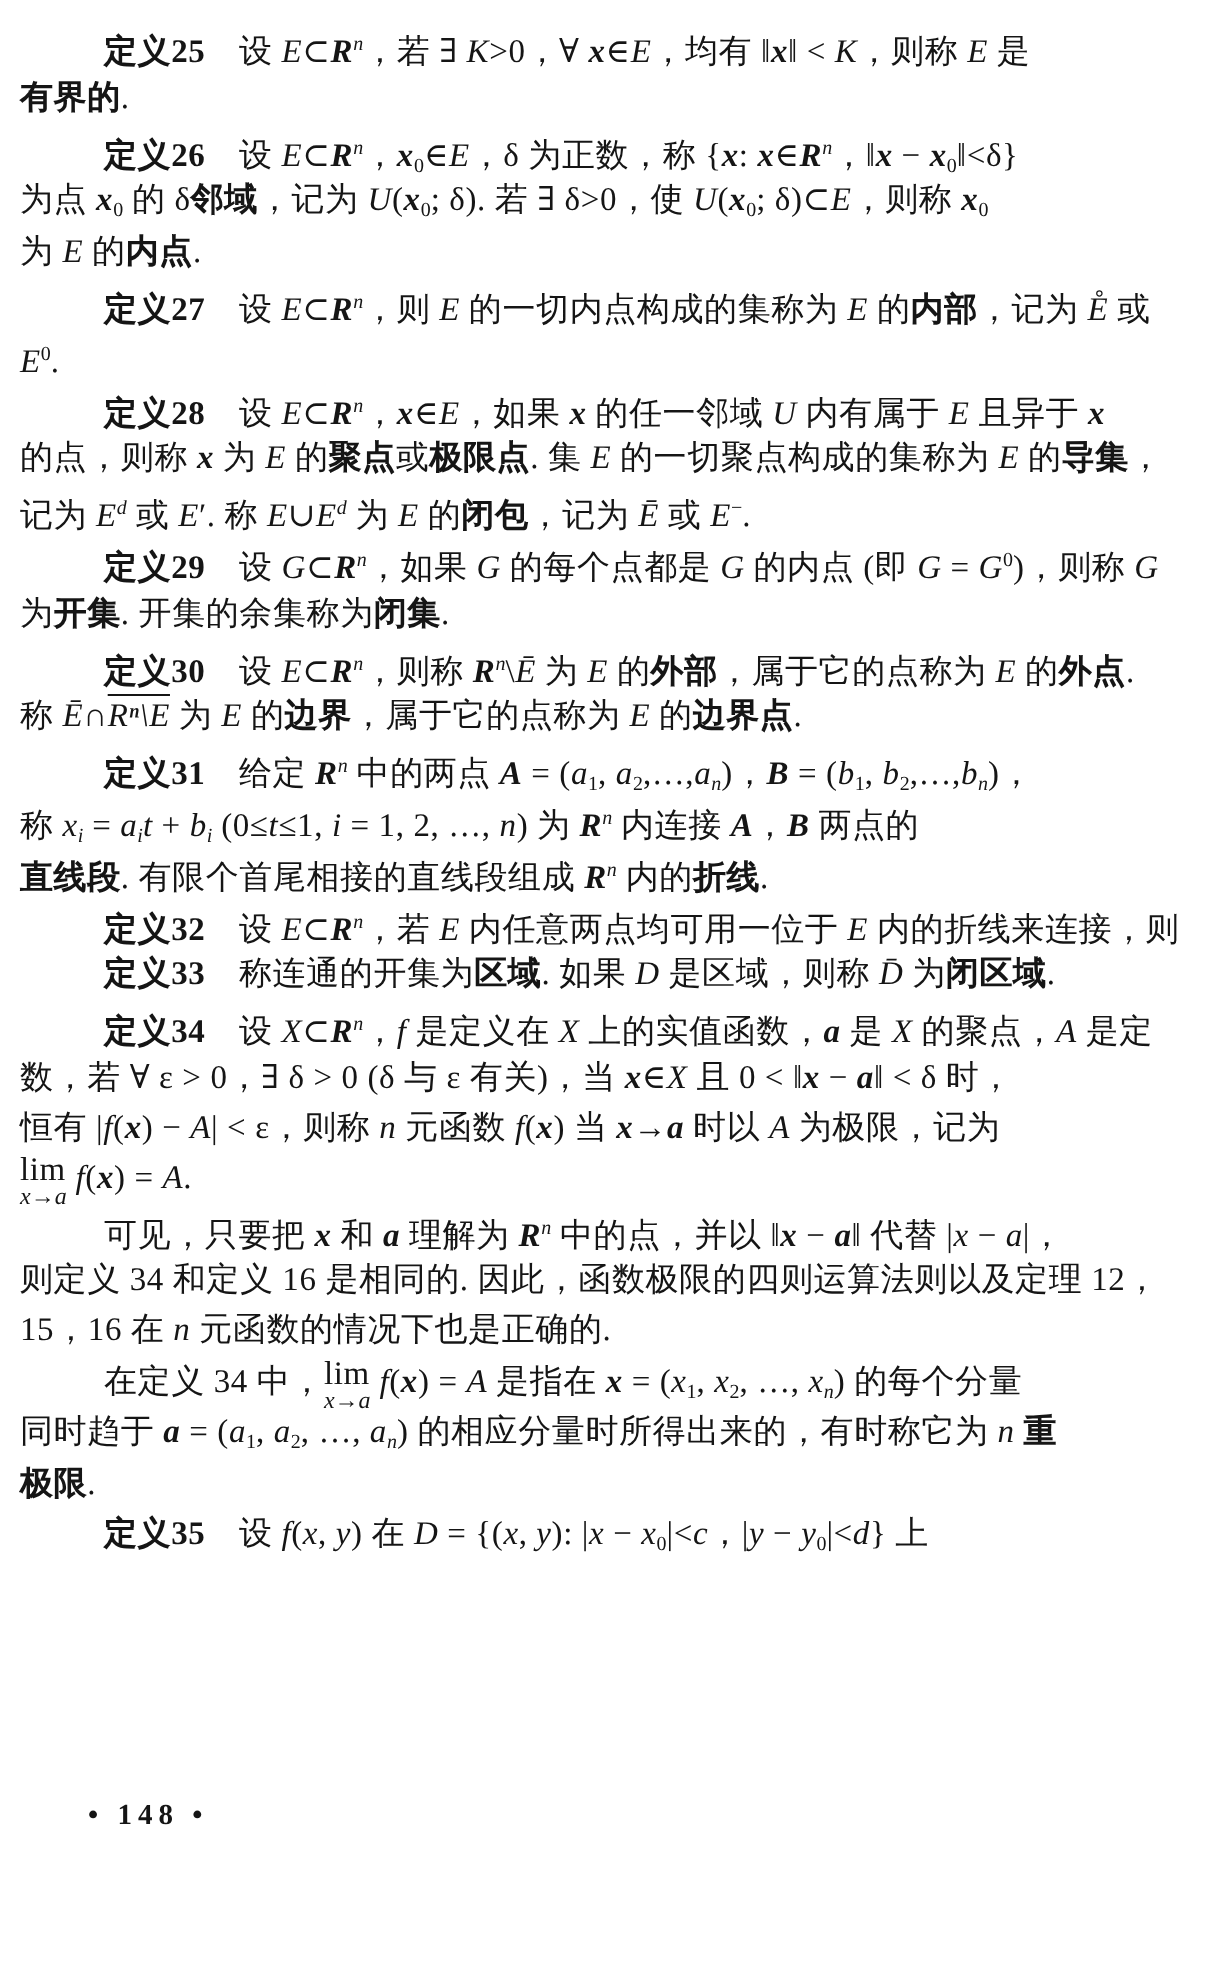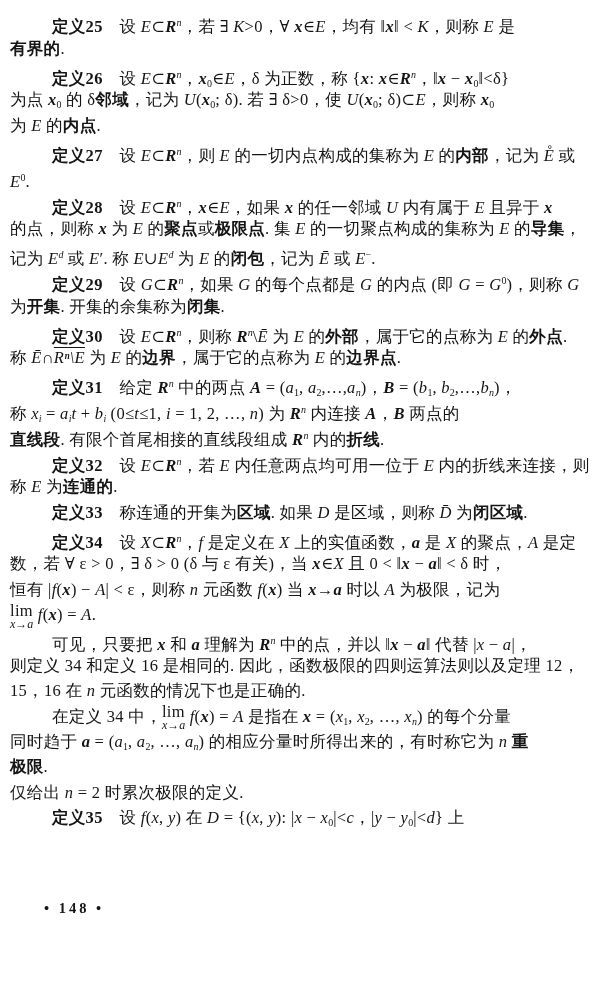--- a/index.html
+++ b/index.html
@@ -47,31 +47,29 @@
       <div class="line"><span>的点，则称 </span><span class="b m">x</span><span> 为 </span><span class="m">E</span><span> 的</span><span class="b">聚点</span><span>或</span><span class="b">极限点</span><span>. 集 </span><span class="m">E</span><span> 的一切聚点构成的集称为 </span><span class="m">E</span><span> 的</span><span class="b">导集</span><span>，</span></div>
       <div class="line"><span>记为 </span><span class="m">E</span><span class="m sup">d</span><span> 或 </span><span class="m">E</span><span>′. 称 </span><span class="m">E</span><span>∪</span><span class="m">E</span><span class="m sup">d</span><span> 为 </span><span class="m">E</span><span> 的</span><span class="b">闭包</span><span>，记为 </span><span class="m">Ē</span><span> 或 </span><span class="m">E</span><span class="sup">−</span><span>.</span></div>
       <div class="line ind"><span class="b">定义29</span><span>　设 </span><span class="m">G</span><span>⊂</span><span class="b m">R</span><span class="m sup">n</span><span>，如果 </span><span class="m">G</span><span> 的每个点都是 </span><span class="m">G</span><span> 的内点 (即 </span><span class="m">G</span><span> = </span><span class="m">G</span><span class="sup">0</span><span>)，则称 </span><span class="m">G</span></div>
       <div class="line"><span>为</span><span class="b">开集</span><span>. 开集的余集称为</span><span class="b">闭集</span><span>.</span></div>
       <div class="line ind"><span class="b">定义30</span><span>　设 </span><span class="m">E</span><span>⊂</span><span class="b m">R</span><span class="m sup">n</span><span>，则称 </span><span class="b m">R</span><span class="m sup">n</span><span>\</span><span class="m">Ē</span><span> 为 </span><span class="m">E</span><span> 的</span><span class="b">外部</span><span>，属于它的点称为 </span><span class="m">E</span><span> 的</span><span class="b">外点</span><span>.</span></div>
       <div class="line"><span>称 </span><span class="m">Ē</span><span>∩</span><span class="m ov">Rⁿ\E</span><span> 为 </span><span class="m">E</span><span> 的</span><span class="b">边界</span><span>，属于它的点称为 </span><span class="m">E</span><span> 的</span><span class="b">边界点</span><span>.</span></div>
       <div class="line ind"><span class="b">定义31</span><span>　给定 </span><span class="b m">R</span><span class="m sup">n</span><span> 中的两点 </span><span class="b m">A</span><span> = (</span><span class="m">a</span><span class="sub">1</span><span>, </span><span class="m">a</span><span class="sub">2</span><span>,…,</span><span class="m">a</span><span class="m sub">n</span><span>)，</span><span class="b m">B</span><span> = (</span><span class="m">b</span><span class="sub">1</span><span>, </span><span class="m">b</span><span class="sub">2</span><span>,…,</span><span class="m">b</span><span class="m sub">n</span><span>)，</span></div>
       <div class="line"><span>称 </span><span class="m">x</span><span class="m sub">i</span><span> = </span><span class="m">a</span><span class="m sub">i</span><span class="m">t</span><span> + </span><span class="m">b</span><span class="m sub">i</span><span> (0≤</span><span class="m">t</span><span>≤1, </span><span class="m">i</span><span> = 1, 2, …, </span><span class="m">n</span><span>) 为 </span><span class="b m">R</span><span class="m sup">n</span><span> 内连接 </span><span class="b m">A</span><span>，</span><span class="b m">B</span><span> 两点的</span></div>
       <div class="line"><span class="b">直线段</span><span>. 有限个首尾相接的直线段组成 </span><span class="b m">R</span><span class="m sup">n</span><span> 内的</span><span class="b">折线</span><span>.</span></div>
       <div class="line ind"><span class="b">定义32</span><span>　设 </span><span class="m">E</span><span>⊂</span><span class="b m">R</span><span class="m sup">n</span><span>，若 </span><span class="m">E</span><span> 内任意两点均可用一位于 </span><span class="m">E</span><span> 内的折线来连接，则</span></div>
-      <div class="line"><span>称 </span><span class="m">E</span><span> 为</span><span class="b">连通的</span><span>.</span></div>
       <div class="line ind"><span class="b">定义33</span><span>　称连通的开集为</span><span class="b">区域</span><span>. 如果 </span><span class="m">D</span><span> 是区域，则称 </span><span class="m">D̄</span><span> 为</span><span class="b">闭区域</span><span>.</span></div>
     </div>
   <div data-lines="part2">
       <div class="line ind"><span class="b">定义34</span><span>　设 </span><span class="m">X</span><span>⊂</span><span class="b m">R</span><span class="m sup">n</span><span>，</span><span class="m">f</span><span> 是定义在 </span><span class="m">X</span><span> 上的实值函数，</span><span class="b m">a</span><span> 是 </span><span class="m">X</span><span> 的聚点，</span><span class="m">A</span><span> 是定</span></div>
       <div class="line"><span>数，若 ∀ ε &gt; 0，∃ δ &gt; 0 (δ 与 ε 有关)，当 </span><span class="b m">x</span><span>∈</span><span class="m">X</span><span> 且 0 &lt; ‖</span><span class="b m">x</span><span> − </span><span class="b m">a</span><span>‖ &lt; δ 时，</span></div>
       <div class="line"><span>恒有 |</span><span class="m">f</span><span>(</span><span class="b m">x</span><span>) − </span><span class="m">A</span><span>| &lt; ε，则称 </span><span class="m">n</span><span> 元函数 </span><span class="m">f</span><span>(</span><span class="b m">x</span><span>) 当 </span><span class="b m">x</span><span>→</span><span class="b m">a</span><span> 时以 </span><span class="m">A</span><span> 为极限，记为</span></div>
       <div class="line"><span class="lim"><span class="limtop">lim</span><span class="limsub m">x→a</span></span><span> </span><span class="m">f</span><span>(</span><span class="b m">x</span><span>) = </span><span class="m">A</span><span>.</span></div>
       <div class="line ind"><span>可见，只要把 </span><span class="b m">x</span><span> 和 </span><span class="b m">a</span><span> 理解为 </span><span class="b m">R</span><span class="m sup">n</span><span> 中的点，并以 ‖</span><span class="b m">x</span><span> − </span><span class="b m">a</span><span>‖ 代替 |</span><span class="m">x</span><span> − </span><span class="m">a</span><span>|，</span></div>
       <div class="line"><span>则定义 34 和定义 16 是相同的. 因此，函数极限的四则运算法则以及定理 12，</span></div>
       <div class="line"><span>15，16 在 </span><span class="m">n</span><span> 元函数的情况下也是正确的.</span></div>
       <div class="line ind"><span>在定义 34 中，</span><span class="lim"><span class="limtop">lim</span><span class="limsub m">x→a</span></span><span> </span><span class="m">f</span><span>(</span><span class="b m">x</span><span>) = </span><span class="m">A</span><span> 是指在 </span><span class="b m">x</span><span> = (</span><span class="m">x</span><span class="sub">1</span><span>, </span><span class="m">x</span><span class="sub">2</span><span>, …, </span><span class="m">x</span><span class="m sub">n</span><span>) 的每个分量</span></div>
       <div class="line"><span>同时趋于 </span><span class="b m">a</span><span> = (</span><span class="m">a</span><span class="sub">1</span><span>, </span><span class="m">a</span><span class="sub">2</span><span>, …, </span><span class="m">a</span><span class="m sub">n</span><span>) 的相应分量时所得出来的，有时称它为 </span><span class="m">n</span><span> </span><span class="b">重</span></div>
       <div class="line"><span class="b">极限</span><span>.</span></div>
-      <div class="line"><span>仅给出 </span><span class="m">n</span><span> = 2 时累次极限的定义.</span></div>
       <div class="line ind"><span class="b">定义35</span><span>　设 </span><span class="m">f</span><span>(</span><span class="m">x</span><span>, </span><span class="m">y</span><span>) 在 </span><span class="m">D</span><span> = {(</span><span class="m">x</span><span>, </span><span class="m">y</span><span>): |</span><span class="m">x</span><span> − </span><span class="m">x</span><span class="sub">0</span><span>|&lt;</span><span class="m">c</span><span>，|</span><span class="m">y</span><span> − </span><span class="m">y</span><span class="sub">0</span><span>|&lt;</span><span class="m">d</span><span>} 上</span></div>
     </div>
   <div class="pagenum">• 148 •</div>
 </div>
 
 </body></html>

